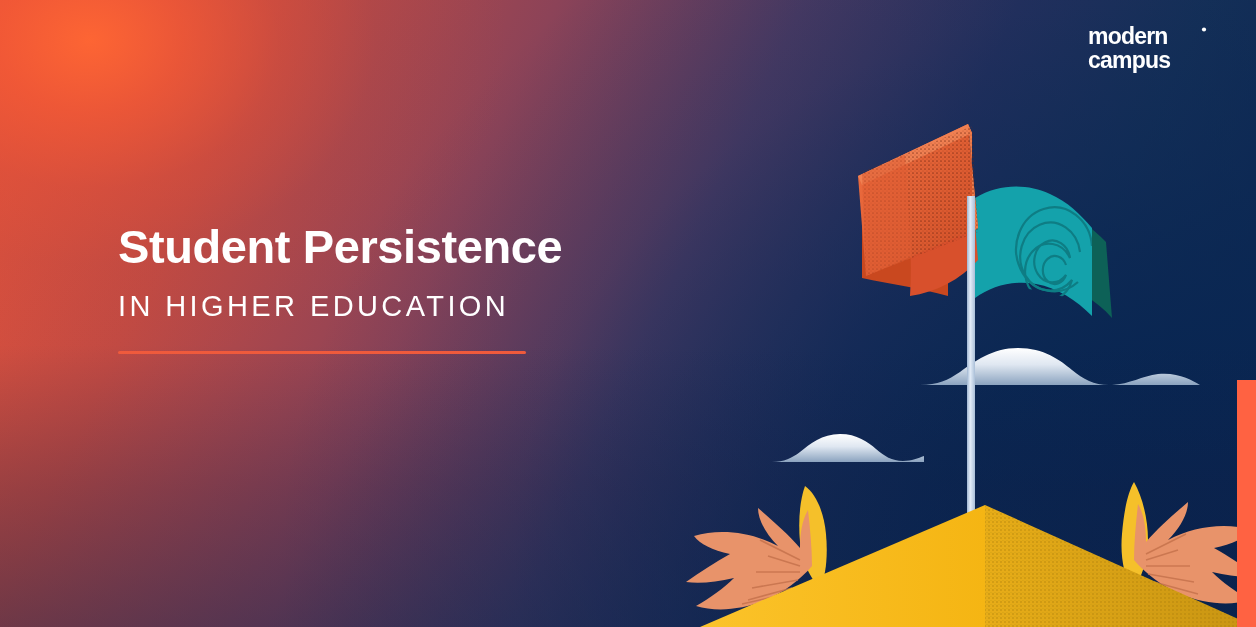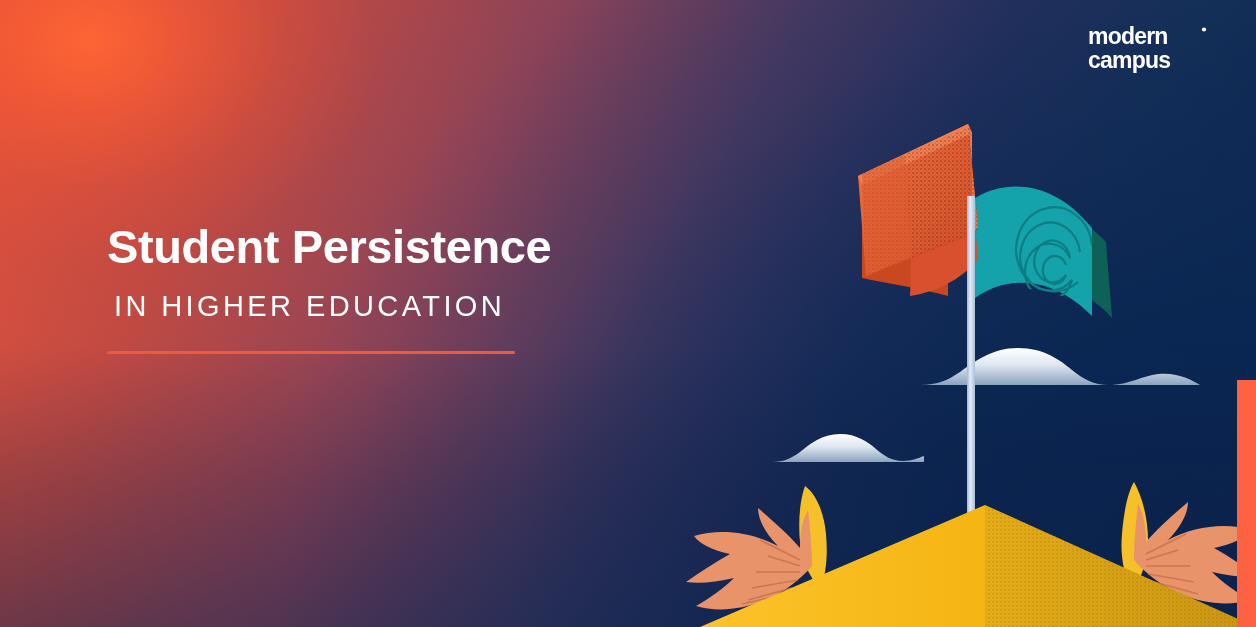--- a/index.html
+++ b/index.html
@@ -59,39 +59,38 @@
   #right-stripe {
     position:absolute;
     left:1237px; top:380px;
     width:19px; height:247px;
     background:#ff6242;
   }
 
   
   #text-block {
     position:absolute;
-    left:107px; top:222px;
+    left:118px; top:222px;
     width:560px;
   }
   #headline {
     font-size:47px;
     font-weight:bold;
     color:#ffffff;
     letter-spacing:-0.4px;
     line-height:1.05;
     white-space:nowrap;
   }
   #subhead {
     margin-top:19px;
     font-size:29px;
     font-weight:400;
     color:#ffffff;
     letter-spacing:3.4px;
     white-space:nowrap;
-    margin-left:7px;
   }
   #rule {
     margin-top:28px;
     width:408px; height:3px;
     background:#ef5a3c;
     border-radius:2px;
   }
 
   
   #logo {

